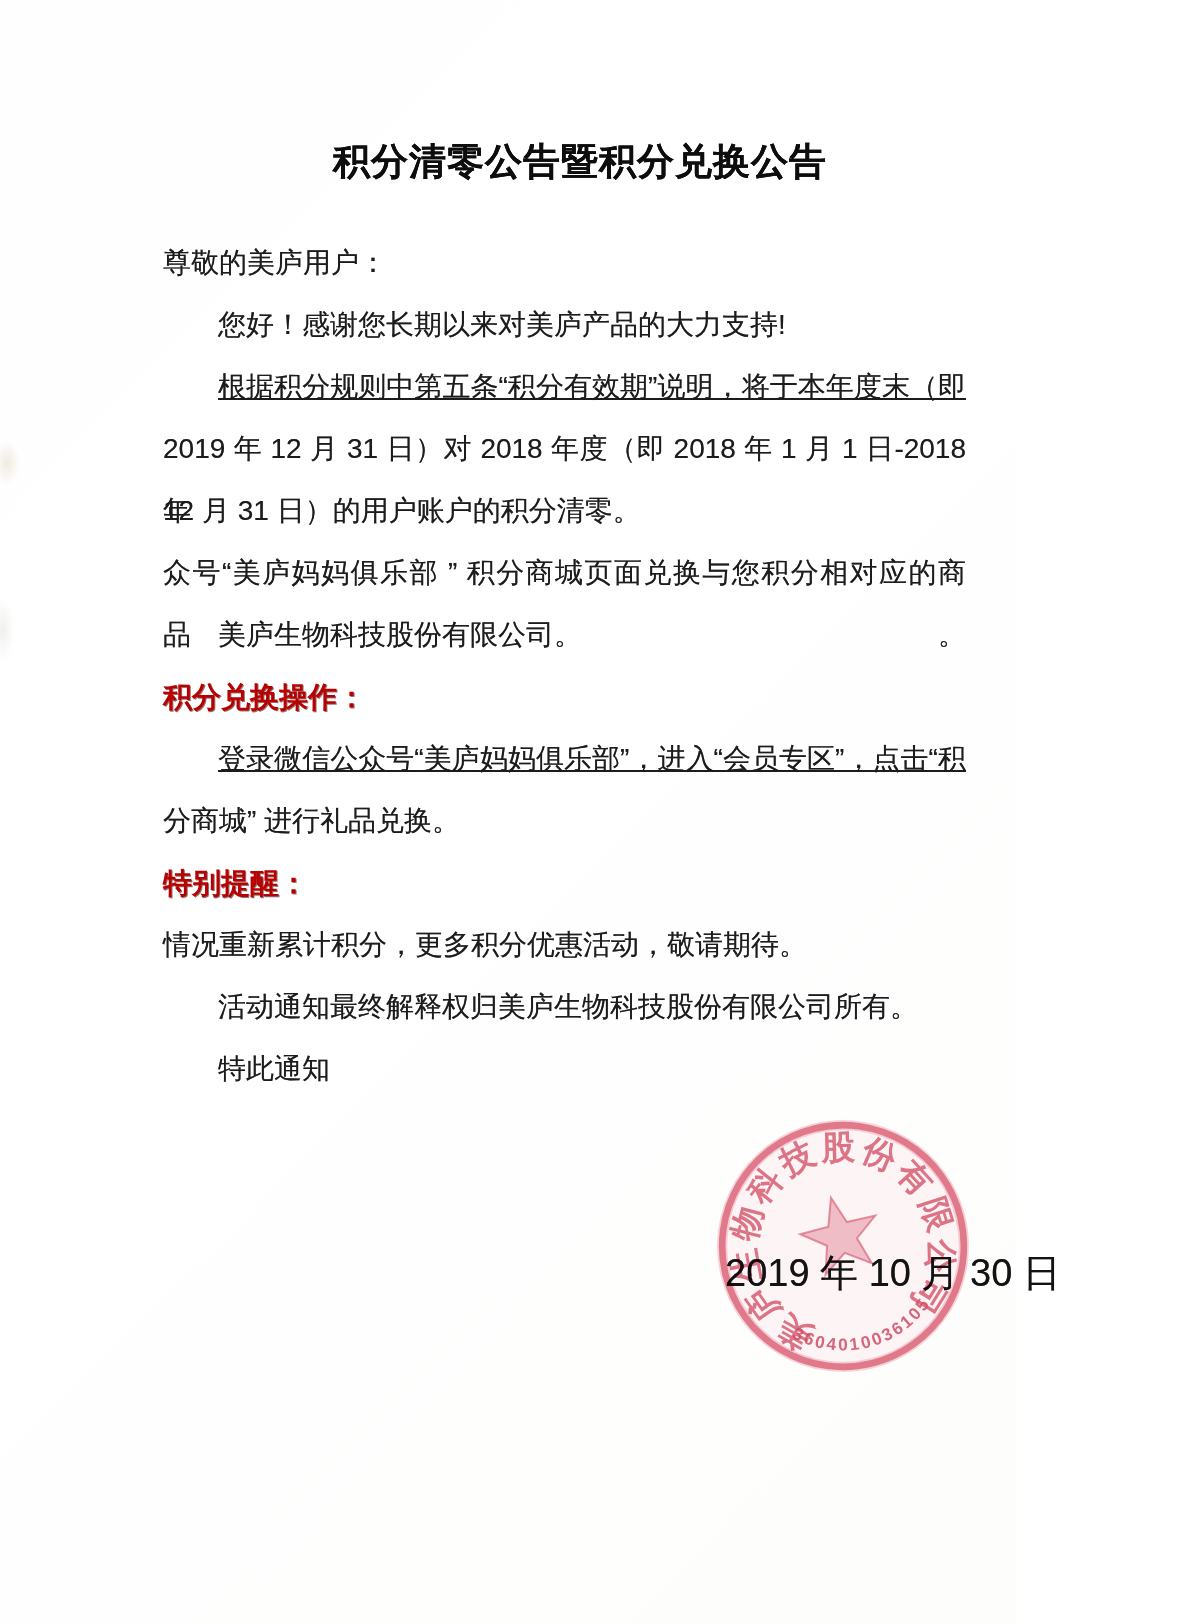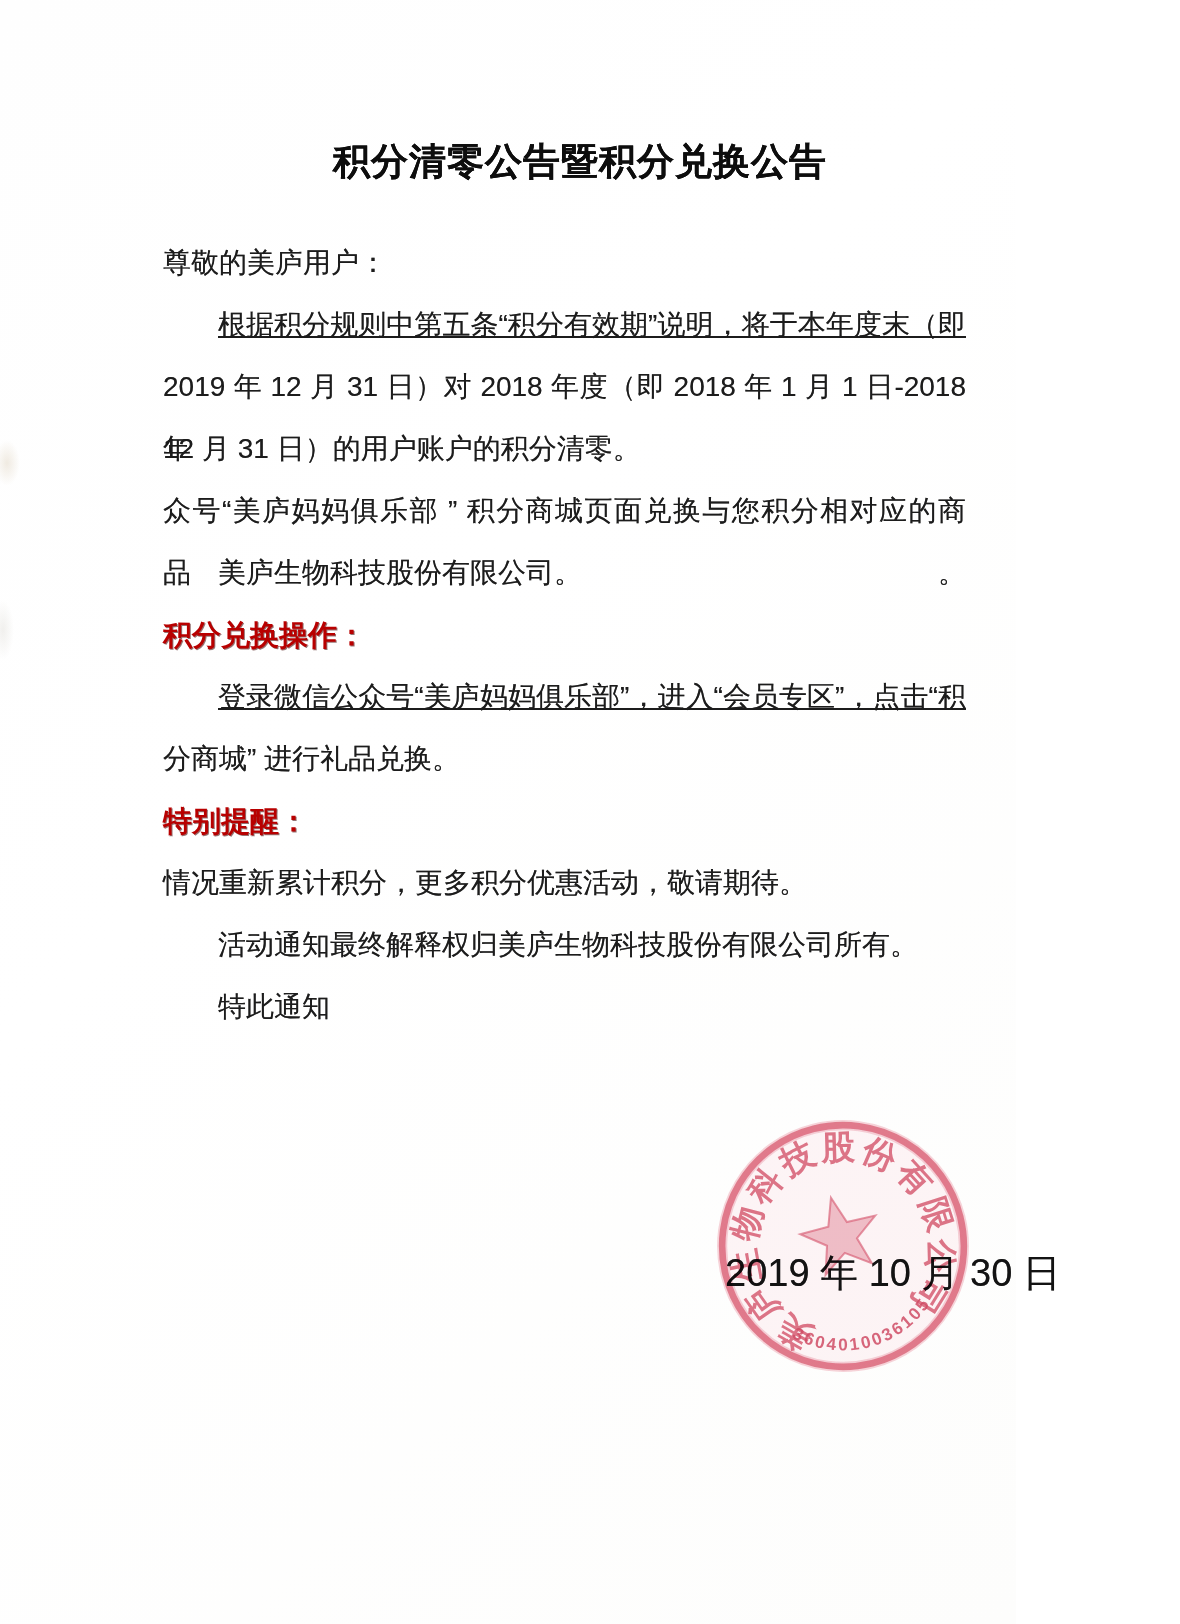--- a/index.html
+++ b/index.html
@@ -72,20 +72,21 @@
 
 <div class="page">
 
   <div class="smudge a"></div>
   <div class="smudge b"></div>
 
   <h1 class="title">积分清零公告暨积分兑换公告</h1>
 
   <div class="body-lines">
       <div class="line">尊敬的美庐用户：</div>
+      <div class="line indent">您好！感谢您长期以来对美庐产品的大力支持!</div>
       <div class="line indent fill">根据积分规则中第五条“积分有效期”说明，将于本年度末（即</div>
       <div class="line fill">2019 年 12 月 31 日）对 2018 年度（即 2018 年 1 月 1 日-2018 年</div>
       <div class="line">12 月 31 日）的用户账户的积分清零。</div>
       <div class="line fill">众号“美庐妈妈俱乐部 ” 积分商城页面兑换与您积分相对应的商品。</div>
       <div class="line indent">美庐生物科技股份有限公司。</div>
       <div class="line heading">积分兑换操作：</div>
       <div class="line indent fill">登录微信公众号“美庐妈妈俱乐部”，进入“会员专区”，点击“积</div>
       <div class="line">分商城” 进行礼品兑换。</div>
       <div class="line heading">特别提醒：</div>
       <div class="line">情况重新累计积分，更多积分优惠活动，敬请期待。</div>

